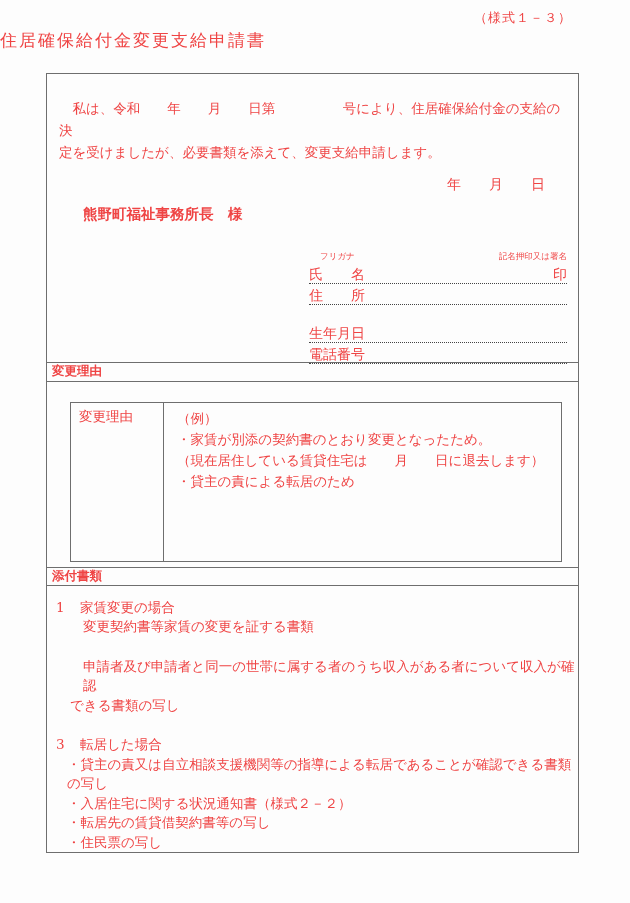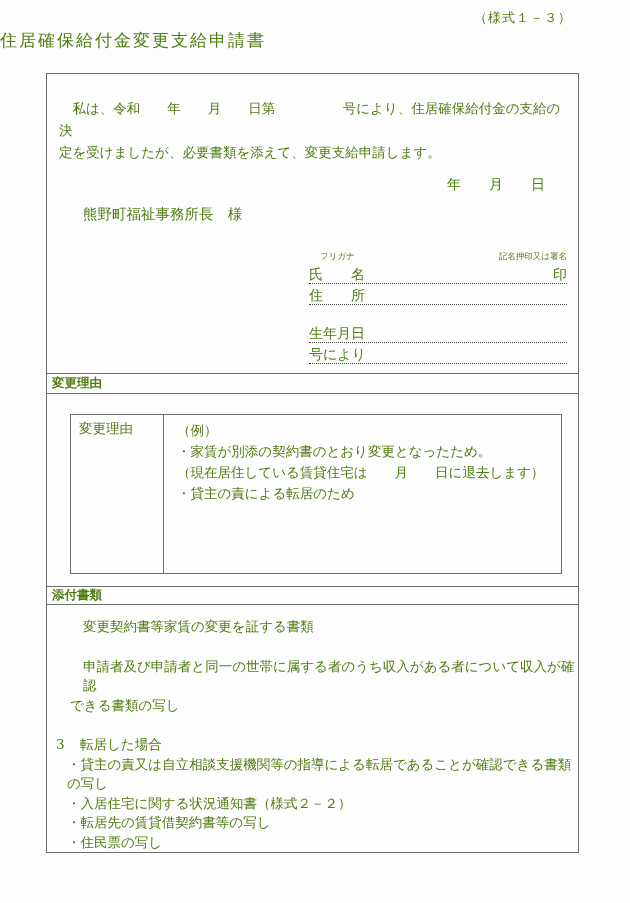--- a/index.html
+++ b/index.html
@@ -2,21 +2,21 @@
 <html><head>
 <meta charset="utf-8">
 <style>
   html, body { margin: 0; padding: 0; background: #ffffff; }
   .page {
     position: relative;
     width: 630px;
     height: 903px;
     background: #fdfdfd;
     font-family: "DejaVu Serif", "Liberation Serif", serif;
-    color: #4d7c0f;
+    color: #ef4444;
     overflow: hidden;
   }
   .form-code {
     position: absolute;
     top: 9px;
     right: 58px;
     font-size: 13px;
     letter-spacing: 1px;
   }
   .form-title {
@@ -54,20 +54,21 @@
     position: absolute;
     top: 102px;
     right: 33px;
     font-size: 14px;
   }
   .addressee {
     position: absolute;
     top: 131px;
     left: 36px;
     font-size: 14.5px;
+    font-weight: bold;
   }
   .applicant {
     position: absolute;
     left: 262px;
     top: 177px;
     width: 258px;
     font-size: 14px;
   }
   .small-row {
     display: flex;
@@ -173,21 +174,21 @@
         <div class="field-row">
           <span>住　　所</span>
           <span class="grow"></span>
         </div>
         <div class="spacer16"></div>
         <div class="field-row">
           <span>生年月日</span>
           <span class="grow"></span>
         </div>
         <div class="field-row">
-          <span>号により</span>
+          <span>電話番号</span>
           <span class="grow"></span>
         </div>
       </div>
     </div>
 
     <div class="band">変更理由</div>
 
     <div class="sec-reason">
       <div class="reason-table">
         <div class="reason-label-cell">変更理由</div>
@@ -198,20 +199,23 @@
           <div>・貸主の責による転居のため</div>
         </div>
       </div>
     </div>
 
     <div class="band band2">添付書類</div>
 
     <div class="sec-attach">
 
       <div class="att-group first">
+        <div class="att-head">
+          <span class="no">1</span><span>家賃変更の場合</span>
+        </div>
         <div class="cont-deep">変更契約書等家賃の変更を証する書類</div>
       </div>
 
       <div class="att-group">
         <div class="cont-deep">申請者及び申請者と同一の世帯に属する者のうち収入がある者について収入が確認</div>
         <div class="cont-mid">できる書類の写し</div>
       </div>
 
       <div class="att-group">
         <div class="att-head">

